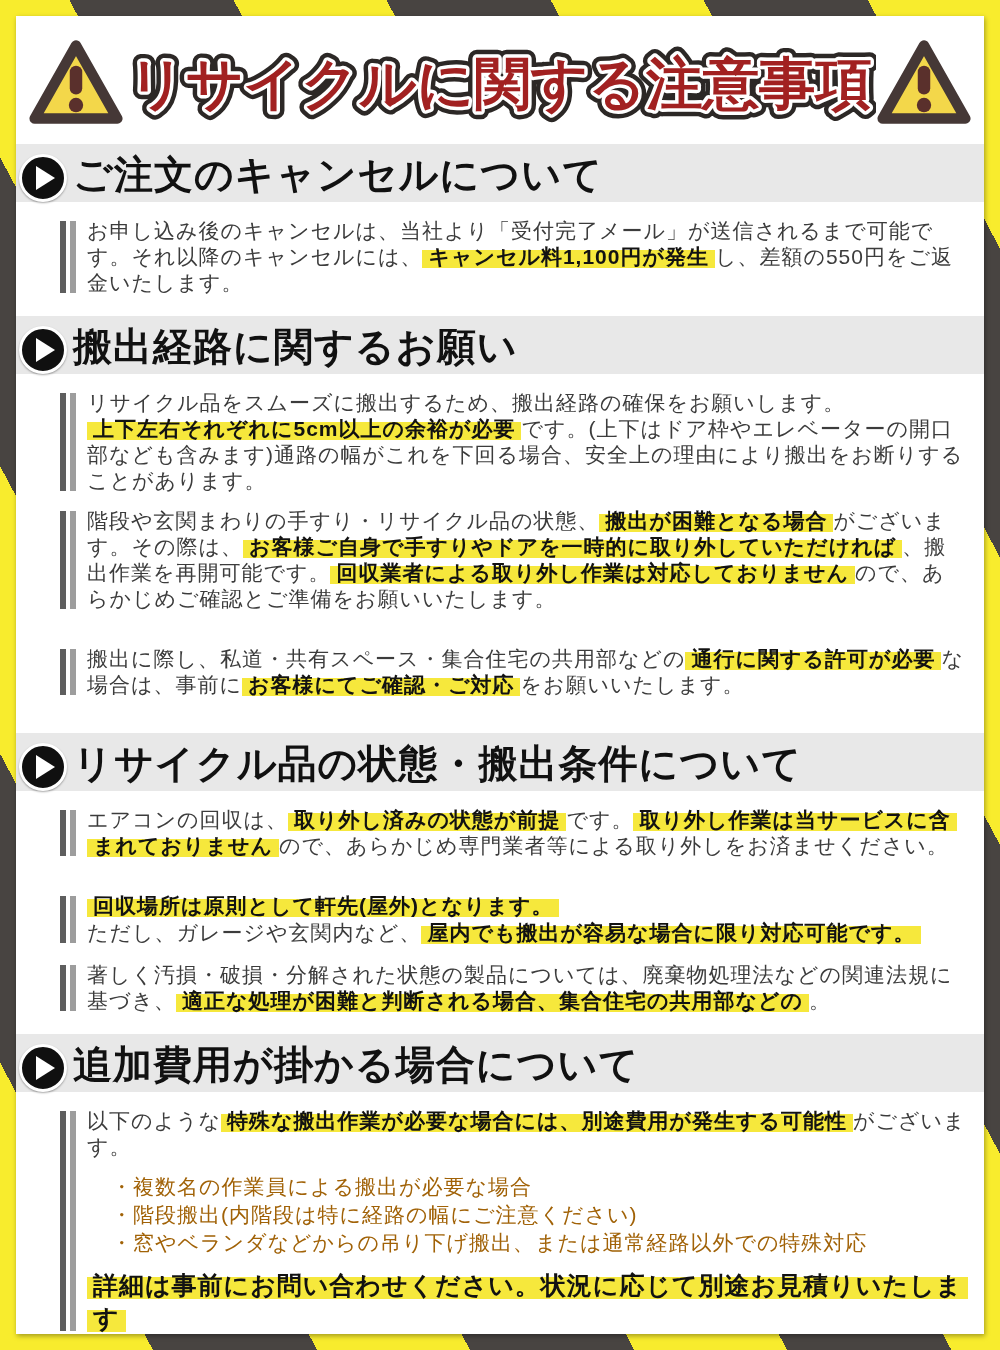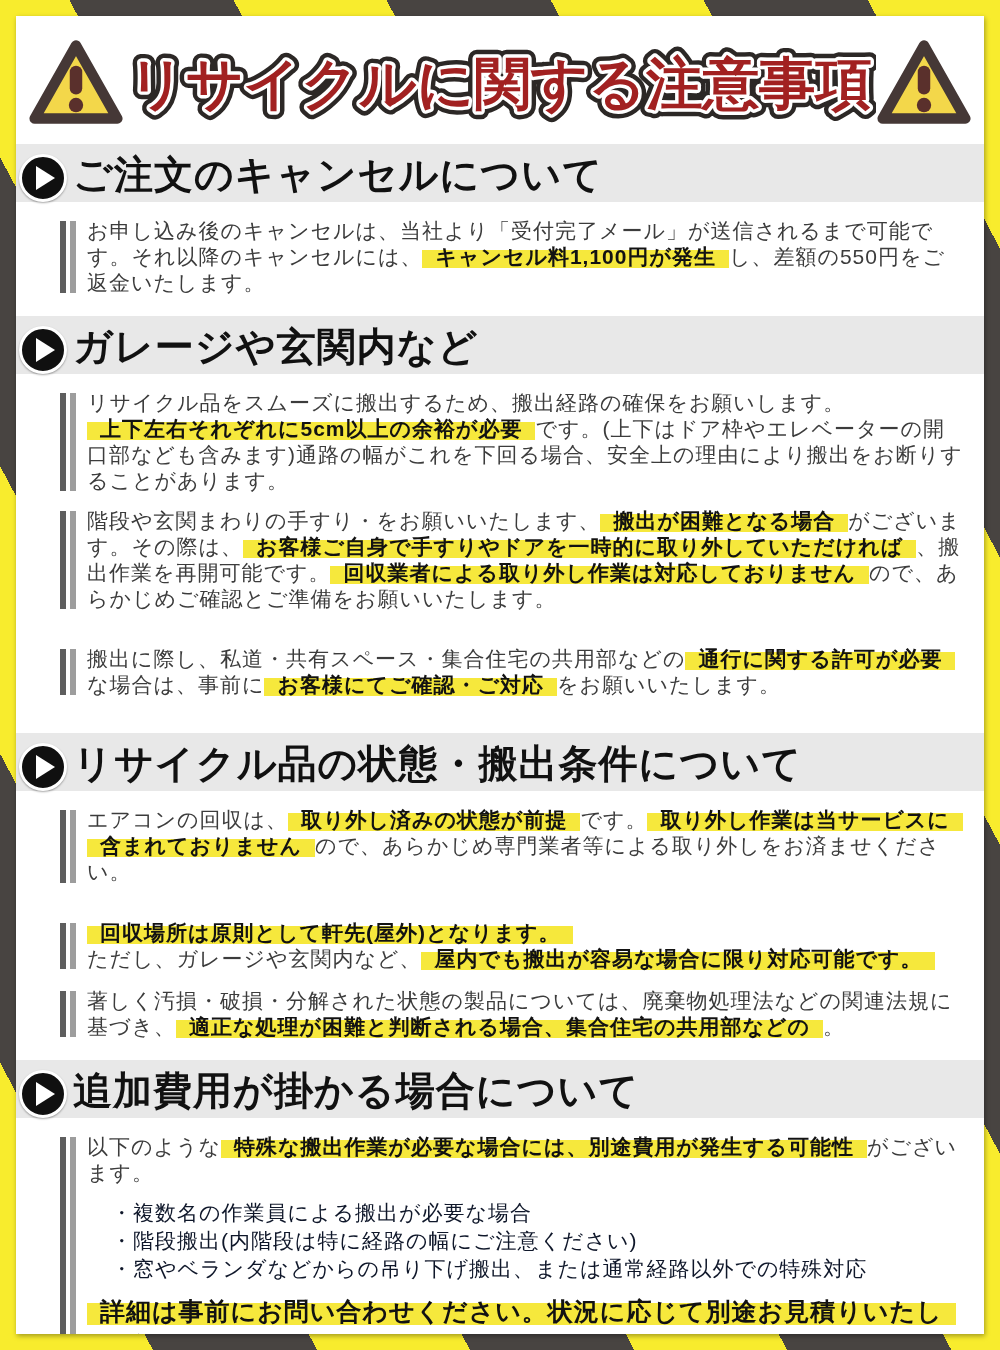--- a/index.html
+++ b/index.html
@@ -70,28 +70,28 @@
     color:#3c3c3c;
   }
   .para::before, .para::after {
     content:""; position:absolute; top:3px; bottom:3px; width:6px;
   }
   .para::before { left:0;  background:#5e5e5e; }
   .para::after  { left:10px; background:#9d9d9d; }
   .hl {
     font-weight:bold; color:#121212;
     background:linear-gradient(to bottom, transparent 20%, #f6e83c 20%);
-    padding:0 13px;
+    padding:0 6px;
     -webkit-box-decoration-break:clone; box-decoration-break:clone;
   }
   .mt16 { margin-top:16px; }
   .mt22 { margin-top:34px; }
   
   .bullet-list { list-style:none; margin:13px 0 13px 24px; }
-  .bullet-list li { font-size:21px; line-height:1.33; letter-spacing:1px; color:#0f172a; }
+  .bullet-list li { font-size:21px; line-height:1.33; letter-spacing:1px; color:#a16207; }
   .footer-line { font-size:25px; line-height:1.3; letter-spacing:1px; }
 </style>
 </head>
 <body>
 
 <div class="frame">
   <div class="panel">
 
     <div class="title-row">
       <svg class="warn-svg" viewBox="0 0 100 100">
@@ -118,28 +118,28 @@
       <h2>ご注文のキャンセルについて</h2>
     </div>
     <p class="para mt16">
       <span>お申し込み後のキャンセルは、当社より「受付完了メール」が送信されるまで可能です。それ以降のキャンセルには、</span><span class="hl">キャンセル料1,100円が発生</span><span>し、差額の550円をご返金いたします。</span>
     </p>
 
     <div class="band b2">
       <span class="play-wrap">
           <span class="play-tri"></span>
         </span>
-      <h2>ガレージや玄関内など</h2>
+      <h2>搬出経路に関するお願い</h2>
     </div>
     <p class="para mt16">
       <span>リサイクル品をスムーズに搬出するため、搬出経路の確保をお願いします。</span><br>
       <span class="hl">上下左右それぞれに5cm以上の余裕が必要</span><span>です。(上下はドア枠やエレベーターの開口部なども含みます)通路の幅がこれを下回る場合、安全上の理由により搬出をお断りすることがあります。</span>
     </p>
     <p class="para">
-      <span>階段や玄関まわりの手すり・をお願いいたします、</span><span class="hl">搬出が困難となる場合</span><span>がございます。その際は、</span><span class="hl">お客様ご自身で手すりやドアを一時的に取り外していただければ</span><span>、搬出作業を再開可能です。</span><span class="hl">回収業者による取り外し作業は対応しておりません</span><span>ので、あらかじめご確認とご準備をお願いいたします。</span>
+      <span>階段や玄関まわりの手すり・リサイクル品の状態、</span><span class="hl">搬出が困難となる場合</span><span>がございます。その際は、</span><span class="hl">お客様ご自身で手すりやドアを一時的に取り外していただければ</span><span>、搬出作業を再開可能です。</span><span class="hl">回収業者による取り外し作業は対応しておりません</span><span>ので、あらかじめご確認とご準備をお願いいたします。</span>
     </p>
     <p class="para mt22">
       <span>搬出に際し、私道・共有スペース・集合住宅の共用部などの</span><span class="hl">通行に関する許可が必要</span><span>な場合は、事前に</span><span class="hl">お客様にてご確認・ご対応</span><span>をお願いいたします。</span>
     </p>
 
     <div class="band b3">
       <span class="play-wrap">
           <span class="play-tri"></span>
         </span>
       <h2>リサイクル品の状態・搬出条件について</h2>

